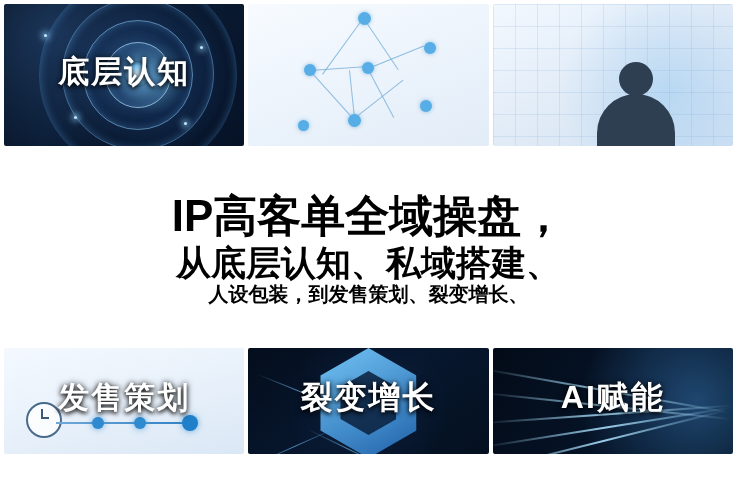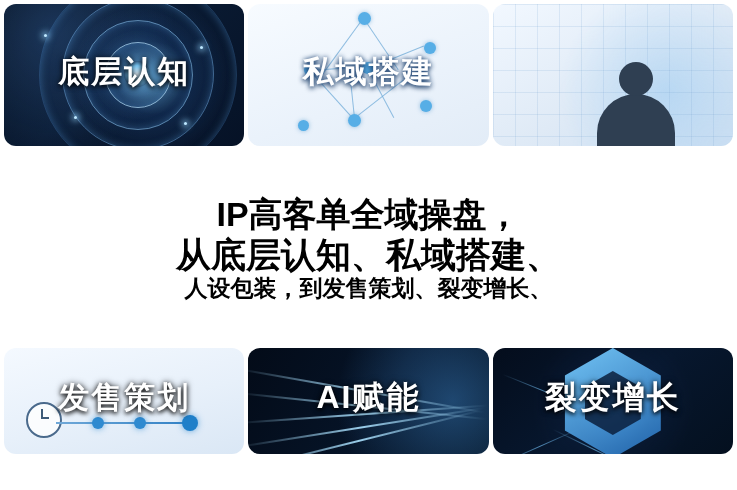--- a/index.html
+++ b/index.html
@@ -27,21 +27,21 @@
     box-sizing: border-box;
   }
   .row-top { top: 4px; height: 142px; }
   .row-bottom { top: 348px; height: 106px; }
 
   .tile {
     position: relative;
     flex: 1 1 0;
     height: 100%;
     overflow: hidden;
-    border-radius: 12px;
+    border-radius: 2px;
   }
   .tile-label {
     position: absolute;
     left: 0;
     right: 0;
     top: 50%;
     transform: translateY(-50%);
     text-align: center;
     color: #ffffff;
     font-weight: bold;
@@ -233,23 +233,23 @@
     box-sizing: border-box;
     padding-top: 2px;
   }
   .headline-line {
     color: #000000;
     font-weight: bold;
     text-align: center;
     white-space: nowrap;
     line-height: 1.18;
   }
-  .hl-1 { font-size: 34px; letter-spacing: 0px; }
+  .hl-1 { font-size: 44px; letter-spacing: 0px; }
   .hl-2 { font-size: 35px; }
-  .hl-3 { font-size: 23px; }
+  .hl-3 { font-size: 20px; }
   .hl-4 { font-size: 29px; }
 </style>
 </head>
 <body>
 
 <div id="poster">
 
   <div class="row row-top">
 
     <div class="tile bg-cognition">
@@ -274,21 +274,20 @@
       <div class="edge" style="left:120px; top:64px;  width:56px;  transform: rotate(62deg);"></div>
       <div class="edge" style="left:106px; top:114px; width:62px;  transform: rotate(-38deg);"></div>
       <div class="edge" style="left:106px; top:114px; width:48px;  transform: rotate(-96deg);"></div>
       <div class="node" style="left:110px; top:8px;   width:13px; height:13px;"></div>
       <div class="node" style="left:56px;  top:60px;  width:12px; height:12px;"></div>
       <div class="node" style="left:114px; top:58px;  width:12px; height:12px;"></div>
       <div class="node" style="left:176px; top:38px;  width:12px; height:12px;"></div>
       <div class="node" style="left:172px; top:96px;  width:12px; height:12px;"></div>
       <div class="node" style="left:100px; top:110px; width:13px; height:13px;"></div>
       <div class="node" style="left:50px;  top:116px; width:11px; height:11px;"></div>
-      <div class="tile-label">私域搭建</div>
     </div>
 
     <div class="tile bg-persona">
       <div class="grid-lines"></div>
       <div class="silhouette-body"></div>
       <div class="silhouette-head"></div>
     </div>
 
   </div>
 
@@ -300,36 +299,36 @@
 
   <div class="row row-bottom">
 
     <div class="tile bg-launch">
       <div class="clock"></div>
       <div class="tl-line"></div>
       <div class="tl-dot" style="left:88px;"></div>
       <div class="tl-dot" style="left:130px;"></div>
       <div class="tl-dot" style="left:178px; width:16px; height:16px; bottom:23px; background:#1f7fc9;"></div>
       <div class="tile-label">发售策划</div>
-    </div>
-
-    <div class="tile bg-ai">
-      <div class="streak" style="left:-10px; top:20px;  width:250px; transform: rotate(10deg);"></div>
-      <div class="streak" style="left:-10px; top:44px;  width:250px; transform: rotate(6deg);"></div>
-      <div class="streak" style="left:-10px; top:74px;  width:250px; transform: rotate(-4deg);"></div>
-      <div class="streak" style="left:-10px; top:98px;  width:250px; transform: rotate(-9deg);"></div>
-      <div class="streak" style="left:-10px; top:122px; width:250px; transform: rotate(-14deg);"></div>
-      <div class="tile-label">AI赋能</div>
     </div>
 
     <div class="tile bg-fission">
       <div class="fline" style="left:10px;  top:26px;  width:90px;  transform: rotate(22deg);"></div>
       <div class="fline" style="left:140px; top:20px;  width:90px;  transform: rotate(148deg);"></div>
       <div class="fline" style="left:6px;   top:116px; width:90px;  transform: rotate(-24deg);"></div>
       <div class="fline" style="left:142px; top:122px; width:92px;  transform: rotate(-154deg);"></div>
       <div class="hex"></div>
       <div class="hex-inner"></div>
       <div class="tile-label">裂变增长</div>
     </div>
 
+    <div class="tile bg-ai">
+      <div class="streak" style="left:-10px; top:20px;  width:250px; transform: rotate(10deg);"></div>
+      <div class="streak" style="left:-10px; top:44px;  width:250px; transform: rotate(6deg);"></div>
+      <div class="streak" style="left:-10px; top:74px;  width:250px; transform: rotate(-4deg);"></div>
+      <div class="streak" style="left:-10px; top:98px;  width:250px; transform: rotate(-9deg);"></div>
+      <div class="streak" style="left:-10px; top:122px; width:250px; transform: rotate(-14deg);"></div>
+      <div class="tile-label">AI赋能</div>
+    </div>
+
   </div>
 
 </div>
 
 </body></html>

